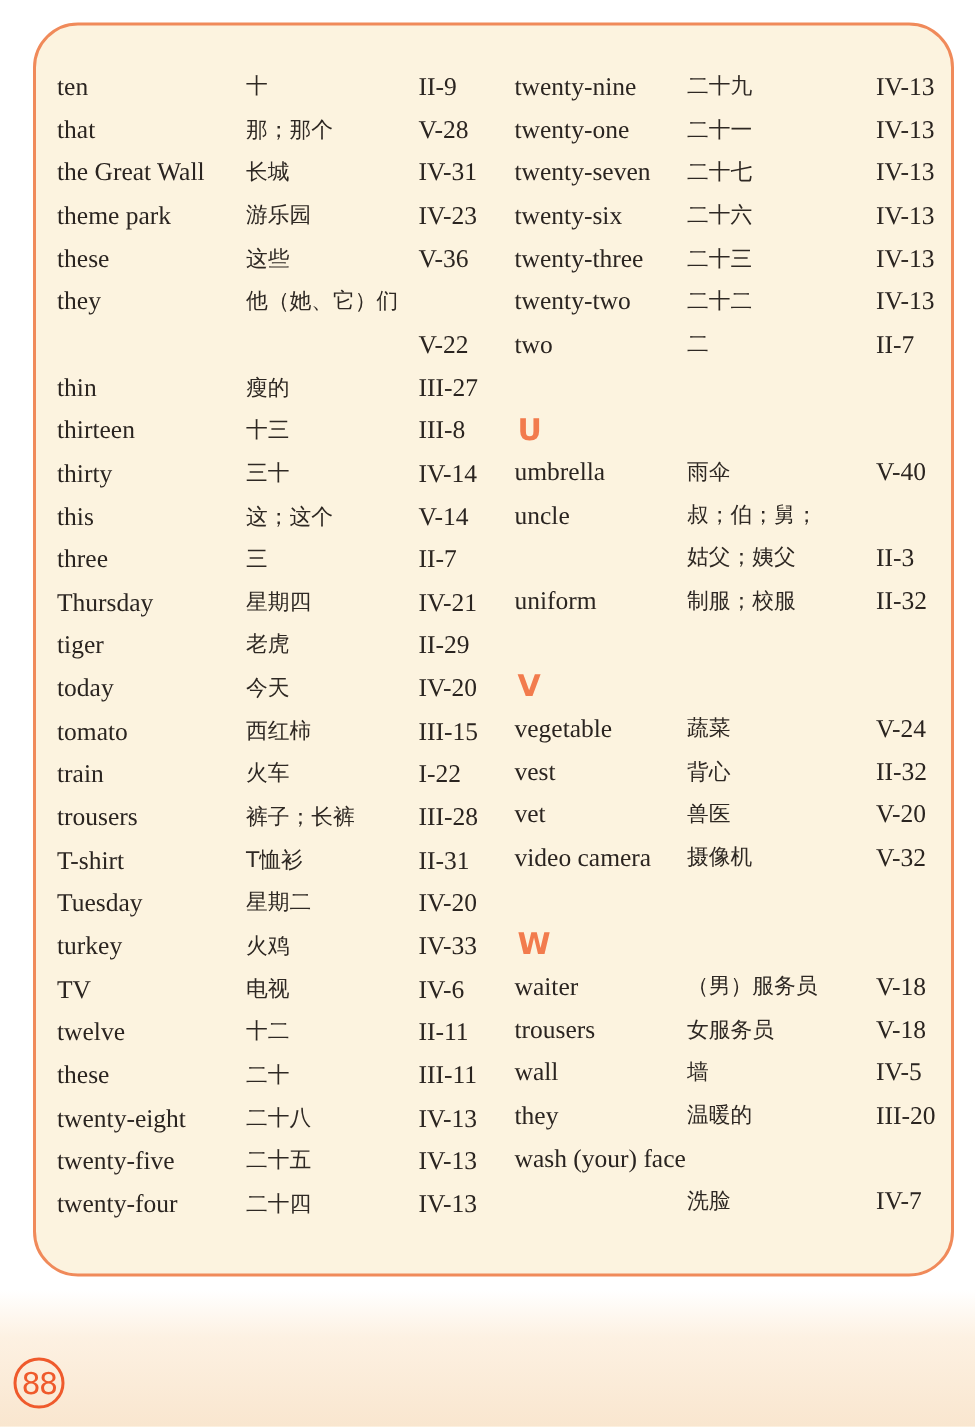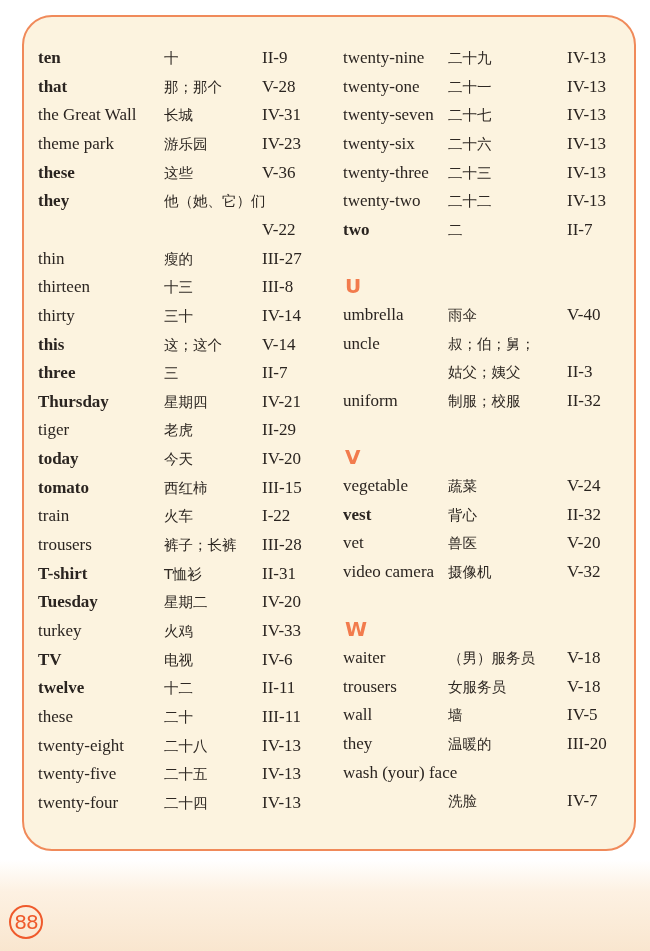--- a/index.html
+++ b/index.html
@@ -17,26 +17,26 @@
     position:absolute; left:22px; top:15px; width:614px; height:836px;
     border:2px solid #f08a5a; border-radius:30px;
     background:#fcf3df;
     box-sizing:border-box;
   }
   .col { position:absolute; top:0; }
   .col.left { left:38px; }
   .col.right { left:343px; }
   .row { position:absolute; height:28.6px; font-size:17px; line-height:1; white-space:nowrap; }
   .word { position:absolute; left:0; }
-  .word.bold { font-weight:bold; }
+  .word.bold { font-weight:normal; }
   .cn { position:absolute; font-size:14.5px; font-family:"DejaVu Sans", sans-serif; top:2px; color:#2e2823; }
-  .ref { position:absolute; }
+  .ref { position:absolute;margin-left:17px; }
   .left .cn { left:126px; }
   .left .ref { left:224px; }
-  .right .cn { left:105px; }
+  .right .cn { left:115px; }
   .right .ref { left:224px; }
   .letter {
     position:absolute; font-family:"DejaVu Sans", sans-serif; font-weight:bold;
     font-size:20px; color:#f27b4d; line-height:1;
   }
   .page-num {
     position:absolute; left:9px; top:905px; width:34px; height:34px;
     border:2px solid #ef5a2c; border-radius:50%;
     color:#ef5a2c; font-family:"DejaVu Sans", sans-serif; font-size:20px;
     display:flex; align-items:center; justify-content:center; letter-spacing:-1px;

